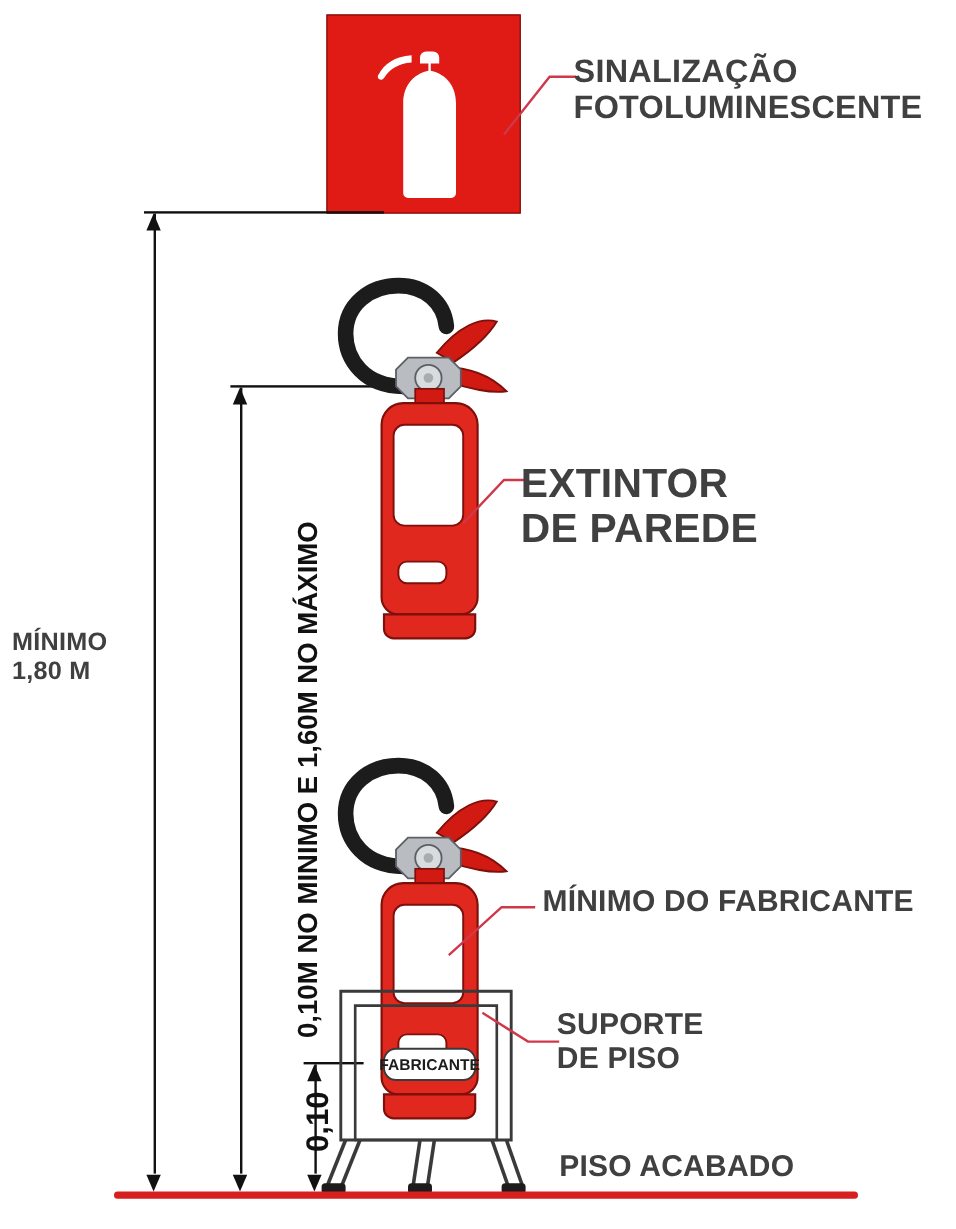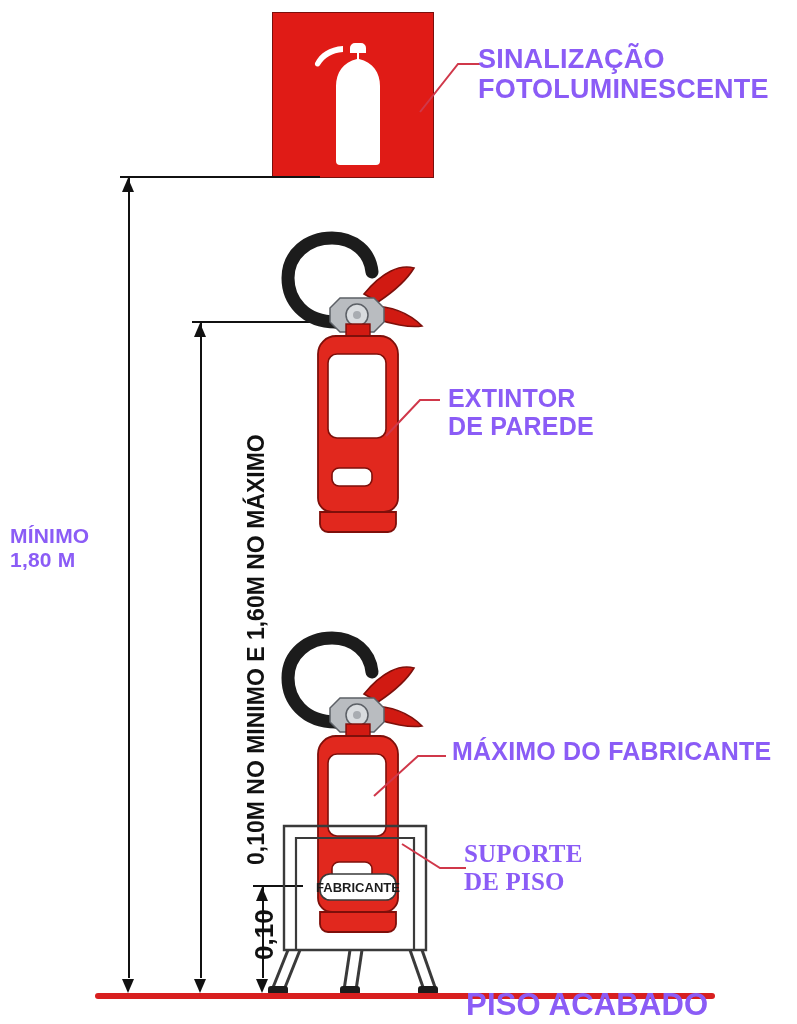--- a/index.html
+++ b/index.html
@@ -1,27 +1,27 @@
 <!DOCTYPE html>
 <html><head>
 <meta charset="utf-8">
 <style>
   html,body{margin:0;padding:0;background:#fff;}
   body{width:797px;height:1024px;position:relative;overflow:hidden;
        font-family:"Liberation Sans","DejaVu Sans",sans-serif;}
   .stage{position:absolute;inset:0;width:797px;height:1024px;}
 
   
-  .lbl{position:absolute;font-weight:bold;color:#8b5cf6;letter-spacing:.2px;
+  .lbl{position:absolute;font-weight:bold;color:#404040;letter-spacing:.2px;
        line-height:1.12;white-space:pre;}
   .lbl-sign{left:478px;top:44px;font-size:27px;}
-  .lbl-wall{left:448px;top:384px;font-size:25px;}
+  .lbl-wall{left:434px;top:384px;font-size:34px;}
   .lbl-rotulo{left:452px;top:737px;font-size:25px;}
-  .lbl-suporte{left:464px;top:840px;font-size:25px;font-family:Liberation Serif, serif;}
-  .lbl-piso{left:466px;top:988px;font-size:31px;}
+  .lbl-suporte{left:464px;top:840px;font-size:25px;}
+  .lbl-piso{left:466px;top:958px;font-size:25px;}
   .lbl-minimo{left:10px;top:524px;font-size:21px;}
 
   .vlbl{position:absolute;font-weight:bold;color:#111;font-size:23px;
         white-space:nowrap;transform-origin:0 0;transform:rotate(-90deg);}
   .vlbl-160{left:243px;top:865px;}
   .vlbl-010{left:249px;top:960px;font-size:26px;}
 
   
   .dimline{position:absolute;width:0;border-left:2.2px solid #111;}
   .tick{position:absolute;height:0;border-top:2.2px solid #111;}
@@ -160,21 +160,21 @@
       <rect x="160" y="352" width="20" height="9" rx="3" fill="#1c1c1c"></rect>
 
       <rect x="62" y="240" width="76" height="26" rx="10" fill="#ffffff" stroke="#3a3a3a" stroke-width="1.6"></rect>
       <text x="100" y="258" text-anchor="middle" font-family="Liberation Sans, sans-serif" font-size="13" font-weight="bold" fill="#1c1c1c">FABRICANTE</text>
     </svg>
   </div>
 
   <svg class="leader" style="left:372px;top:750px;width:90px;height:52px;">
     <path d="M2 46 L46 6 L74 6"></path>
   </svg>
-  <div class="lbl lbl-rotulo">MÁXIMO DO FABRICANTE</div>
+  <div class="lbl lbl-rotulo">MÍNIMO DO FABRICANTE</div>
 
   <svg class="leader" style="left:400px;top:838px;width:80px;height:42px;">
     <path d="M2 6 L40 30 L66 30"></path>
   </svg>
   <div class="lbl lbl-suporte">SUPORTE
 DE PISO</div>
 
   <div class="floor"></div>
   <div class="lbl lbl-piso">PISO ACABADO</div>
 

